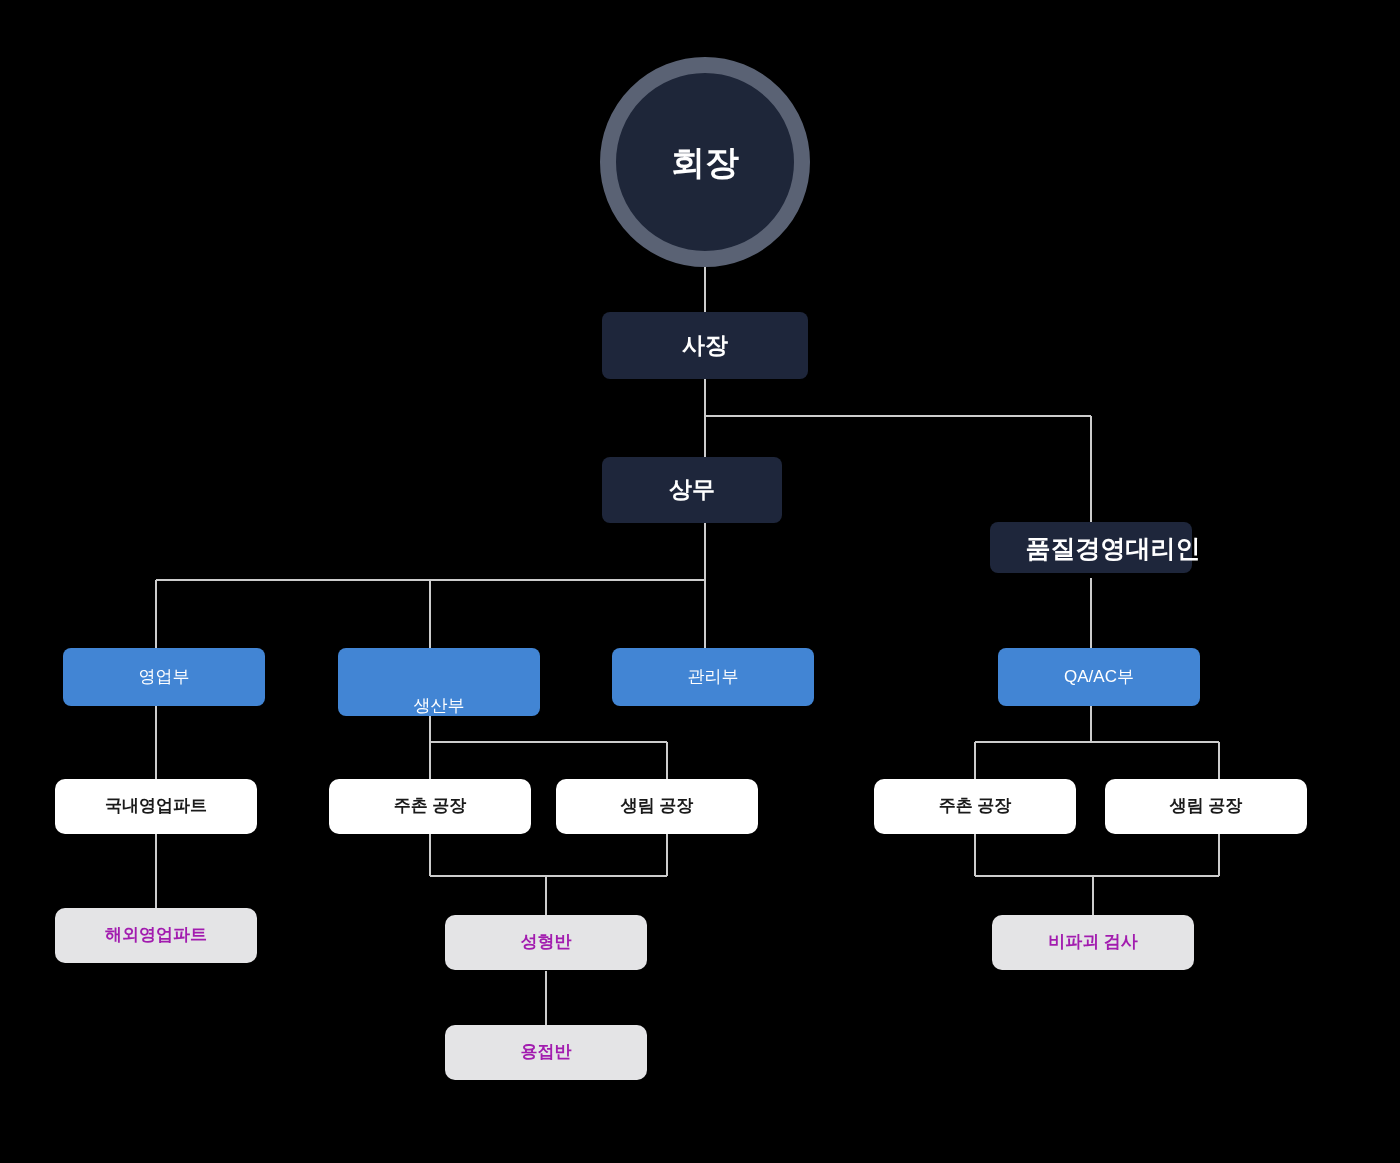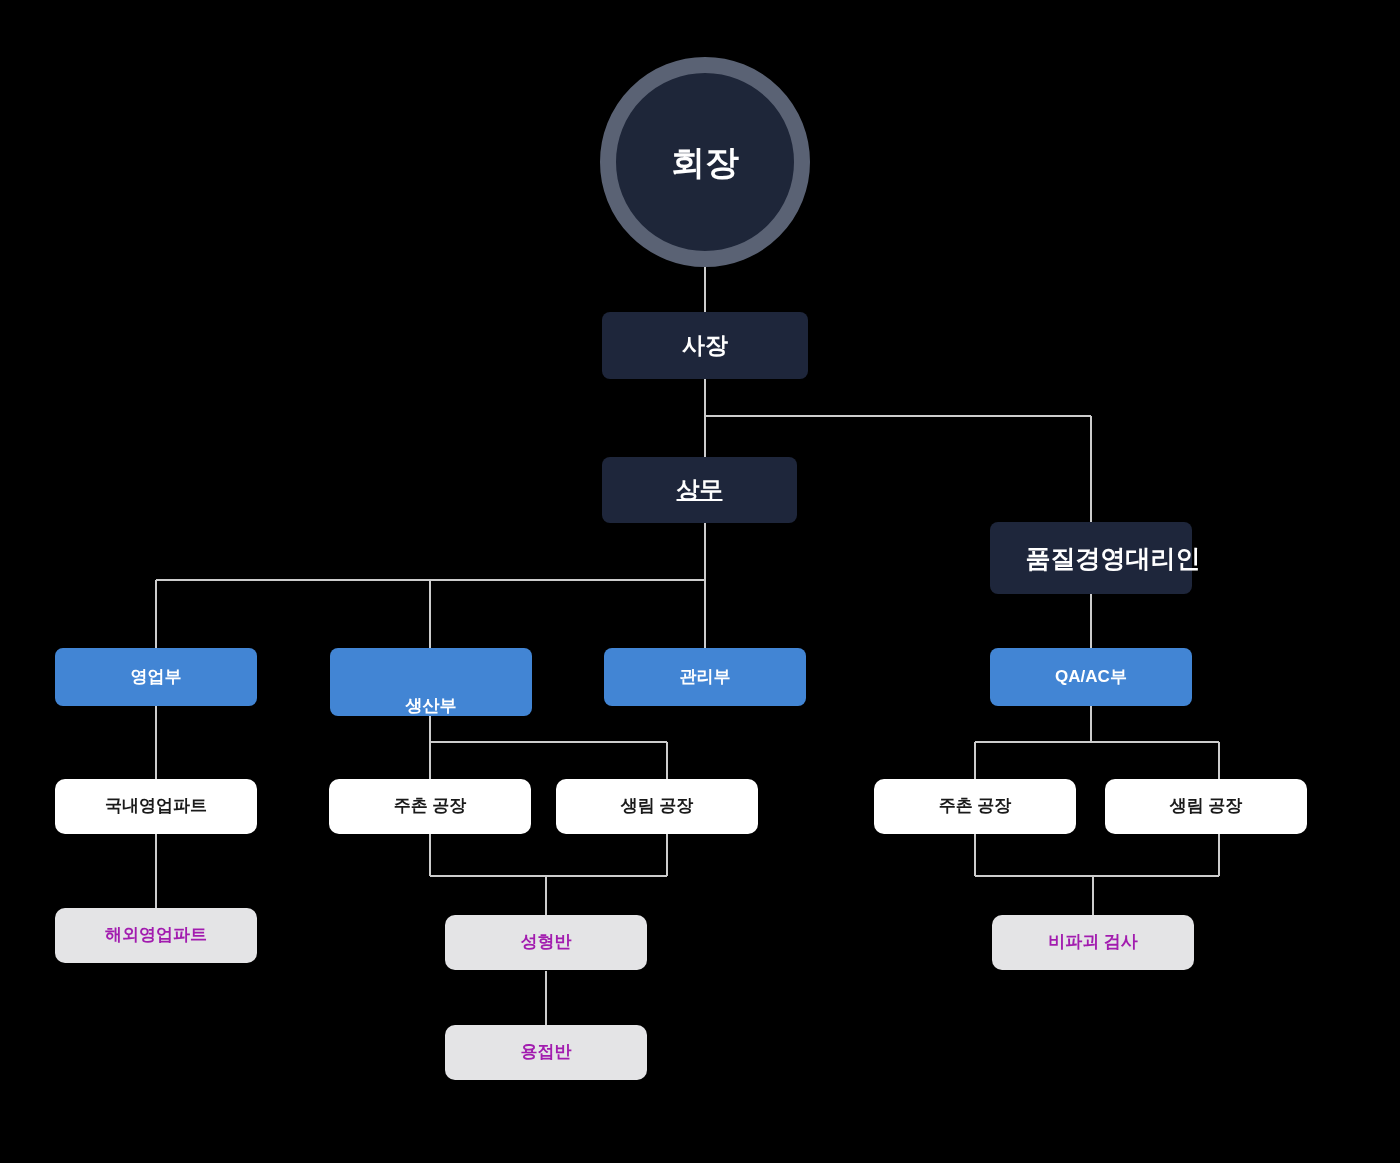--- a/index.html
+++ b/index.html
@@ -57,21 +57,22 @@
   .node.exec.wide-label {
     font-size: 25px;
   }
 
   
   .node.dept {
     background: #4285d4;
     color: #ffffff;
     border-radius: 8px;
     font-size: 17px;
-    font-weight: 700;
+    font-weight: 400;
+    margin-left: 8px;
   }
 
   
   .node.unit {
     background: #ffffff;
     color: #1a1a1a;
     border-radius: 10px;
     font-size: 17px;
     font-weight: 600;
   }
@@ -136,25 +137,25 @@
   </svg>
 
   <div class="node root" style="left:600px; top:57px; width:210px; height:210px;">
     <span>회장</span>
   </div>
 
   <div class="node exec" style="left:602px; top:312px; width:206px; height:67px;">
     <span>사장</span>
   </div>
 
-  <div class="node exec" style="left:602px; top:457px; width:195px; height:66px;text-decoration:underline;">
+  <div class="node exec" style="left:602px; top:457px; width:180px; height:66px;">
     <span>상무</span>
   </div>
 
-  <div class="node exec wide-label" style="left:990px; top:522px; width:202px; height:72px;padding-left:44px;">
+  <div class="node exec wide-label" style="left:990px; top:522px; width:202px; height:51px;padding-left:44px;">
     <span>품질경영대리인</span>
   </div>
 
   <div class="node dept" style="left:55px; top:648px; width:202px; height:58px;">
     <span>영업부</span>
   </div>
 
   <div class="node dept" style="left:330px; top:648px; width:202px; height:68px;align-items:flex-end;">
     <span>생산부</span>
   </div>

